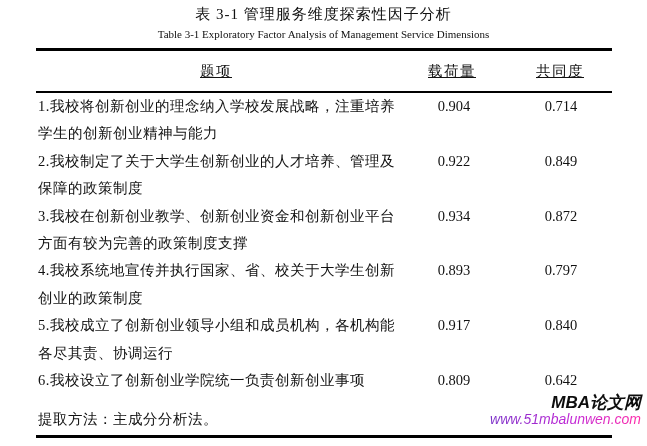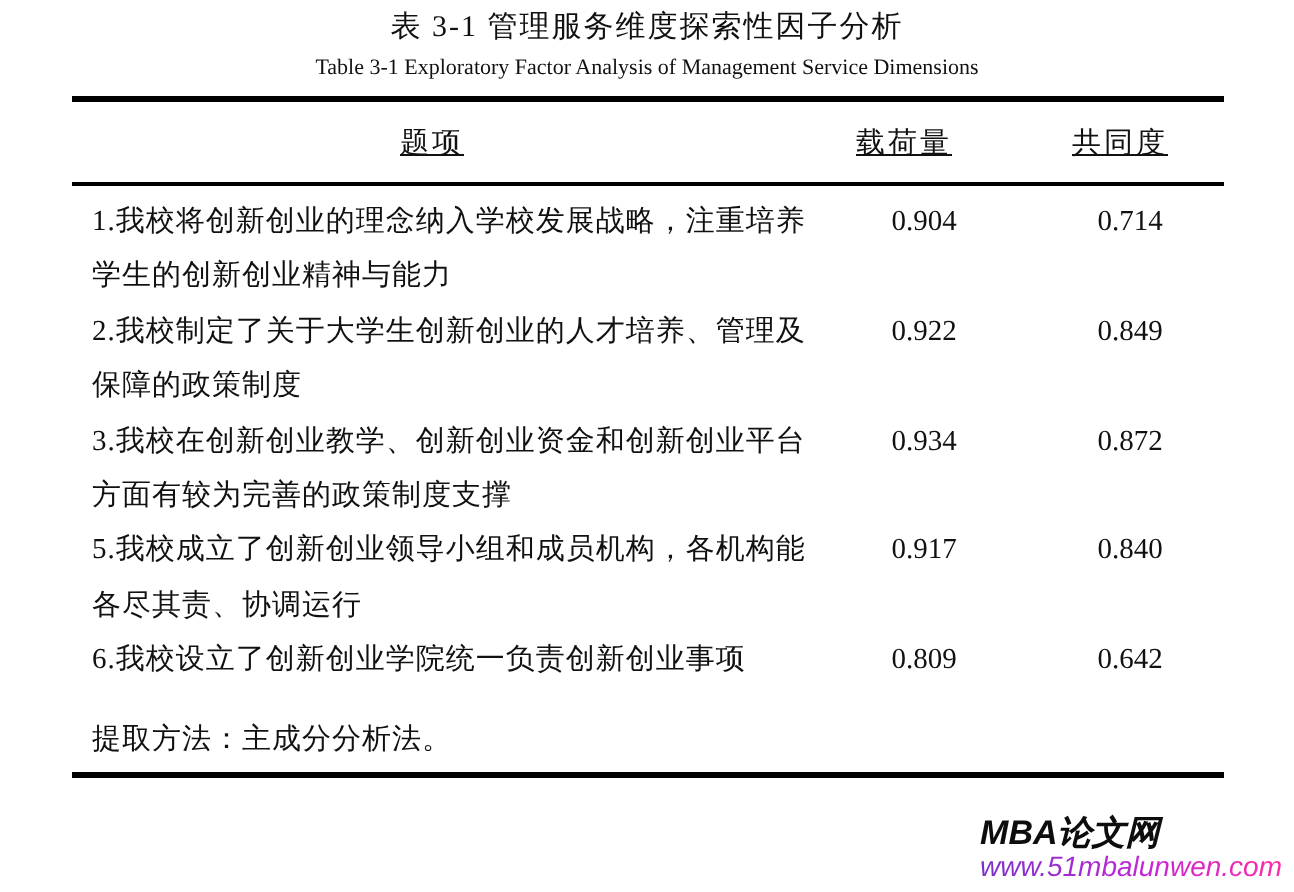--- a/index.html
+++ b/index.html
@@ -46,22 +46,20 @@
     border-bottom: 2.5px solid #000000;
     font-size: 14.5px;
     letter-spacing: 1.5px;
     text-decoration: underline;
   }
   .col-item  { width: 360px; }
   .col-load  { width: 112px; text-align: center; }
   .col-comm  { flex: 1;      text-align: center; }
   .thead .col-item { text-align: center; }
   .tbody {
-    padding-top: 5px;
-    margin-left: 8px;
   }
   .trow {
     display: flex;
     align-items: flex-start;
     font-size: 14.5px;
   }
   .trow .col-item {
     line-height: 27.4px;
     padding-left: 2px;
     letter-spacing: 0.5px;
@@ -74,22 +72,23 @@
     font-size: 14.5px;
     line-height: 27px;
     margin-top: 12px;
     margin-bottom: 2px;
     padding-left: 2px;
     letter-spacing: 0.5px;
   }
   .watermark {
     position: absolute;
     right: 4px;
-    bottom: 4px;
+    bottom: 18px;
     background: #ffffff;
+    text-align: right;
     padding: 2px 2px 1px 14px;
     font-family: "Liberation Sans", "DejaVu Sans", sans-serif;
   }
   .wm-name {
     font-size: 17px;
     font-weight: bold;
     font-style: italic;
     color: #0d0d0d;
     line-height: 19px;
   }
@@ -137,20 +136,25 @@
         <div class="col-load">0.922</div>
         <div class="col-comm">0.849</div>
       </div>
 
       <div class="trow">
         <div class="col-item">3.我校在创新创业教学、创新创业资金和创新创业平台方面有较为完善的政策制度支撑</div>
         <div class="col-load">0.934</div>
         <div class="col-comm">0.872</div>
       </div>
 
+      <div class="trow">
+        <div class="col-item">4.我校系统地宣传并执行国家、省、校关于大学生创新创业的政策制度</div>
+        <div class="col-load">0.893</div>
+        <div class="col-comm">0.797</div>
+      </div>
 
       <div class="trow">
         <div class="col-item">5.我校成立了创新创业领导小组和成员机构，各机构能各尽其责、协调运行</div>
         <div class="col-load">0.917</div>
         <div class="col-comm">0.840</div>
       </div>
 
       <div class="trow">
         <div class="col-item">6.我校设立了创新创业学院统一负责创新创业事项</div>
         <div class="col-load">0.809</div>

